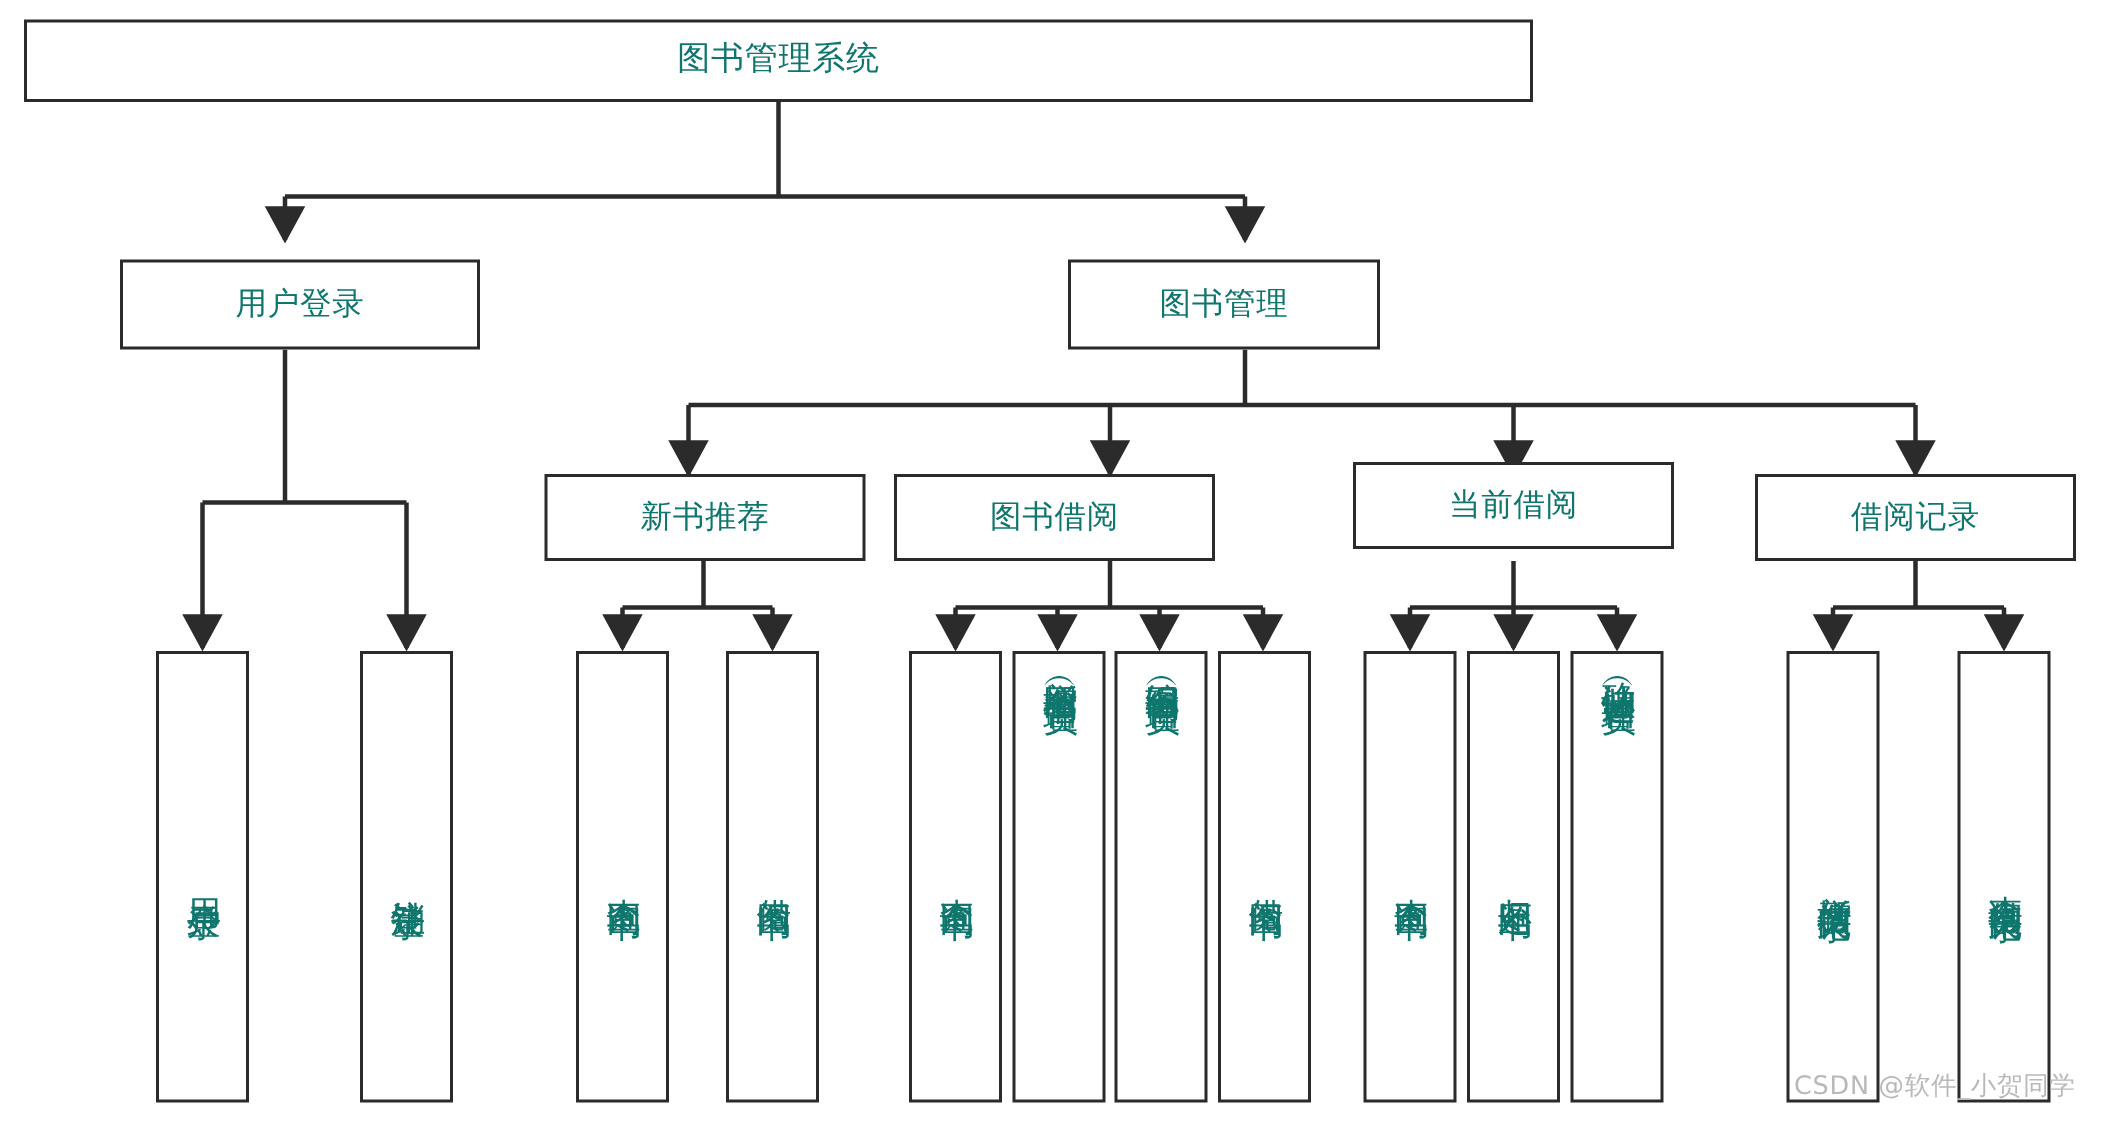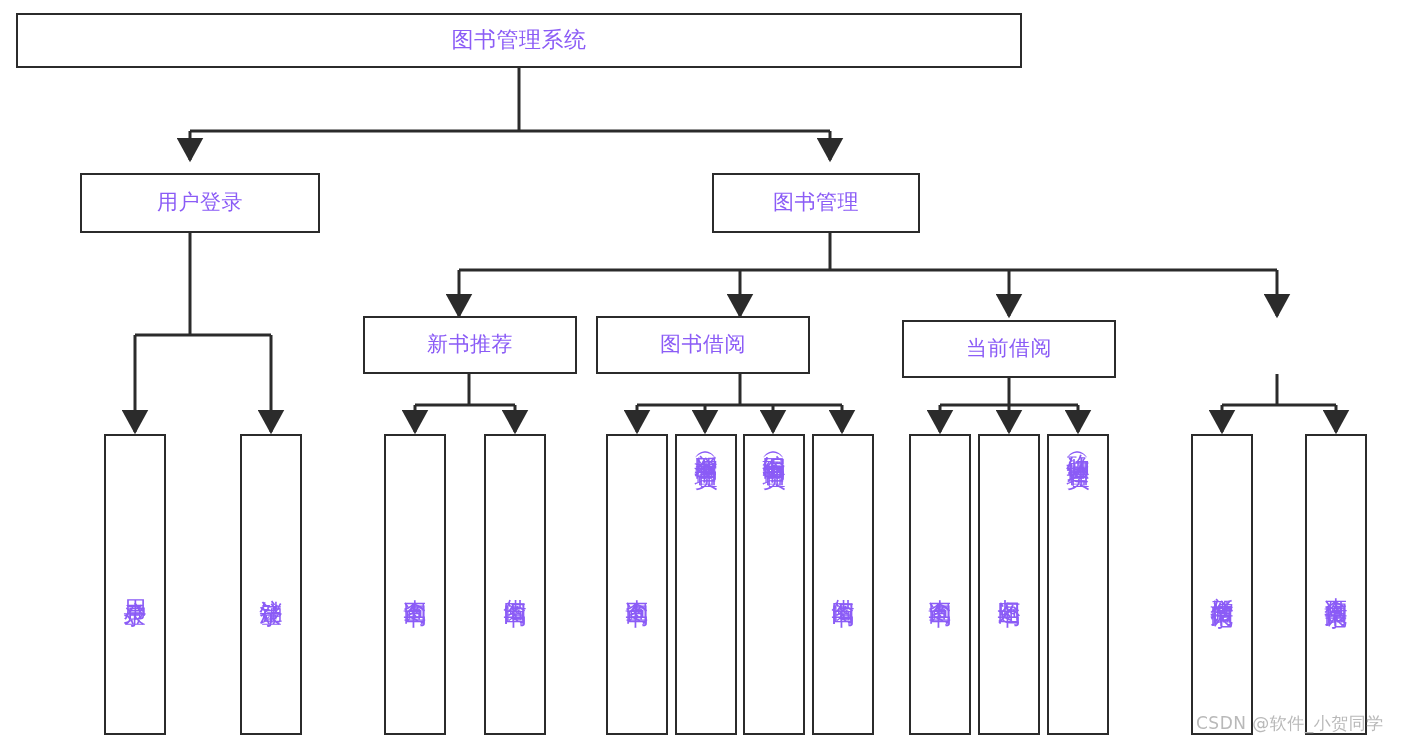--- a/index.html
+++ b/index.html
@@ -31,21 +31,21 @@
     border: 2px solid #2b2b2b;
     background: #ffffff;
     display: flex;
     align-items: center;
     justify-content: center;
     color: #3a3a3a;
   }
   .node .lbl {
     display: block;
     text-align: center;
-    color: #8b5cf6;
+    color: #0f766e;
     letter-spacing: 0.5px;
   }
   
   .node.h .lbl {
     font-size: 21px;
     line-height: 1.1;
     white-space: nowrap;
   }
   #node-root .lbl {
     font-size: 22px;
@@ -140,22 +140,25 @@
   <div class="node h" style="left:712px; top:173px; width:208px; height:60px;">
     <span class="lbl">图书管理</span>
   </div>
 
   <div class="node h" style="left:363px; top:316px; width:214px; height:58px;justify-content:center;">
     <span class="lbl">新书推荐</span>
   </div>
   <div class="node h" style="left:596px; top:316px; width:214px; height:58px;">
     <span class="lbl">图书借阅</span>
   </div>
-  <div class="node h" style="left:902px; top:320px; width:214px; height:58px;">
+  <div class="node h" style="left:902px; top:308px; width:214px; height:58px;">
     <span class="lbl">当前借阅</span>
+  </div>
+  <div class="node h" style="left:1170px; top:316px; width:214px; height:58px;">
+    <span class="lbl">借阅记录</span>
   </div>
 
   <div class="node v center" style="left:104px; top:434px; width:62px; height:301px;">
     <span class="lbl">用户登录</span>
   </div>
   <div class="node v center" style="left:240px; top:434px; width:62px; height:301px;">
     <span class="lbl">注销登录</span>
   </div>
 
   <div class="node v center" style="left:384px; top:434px; width:62px; height:301px;">

